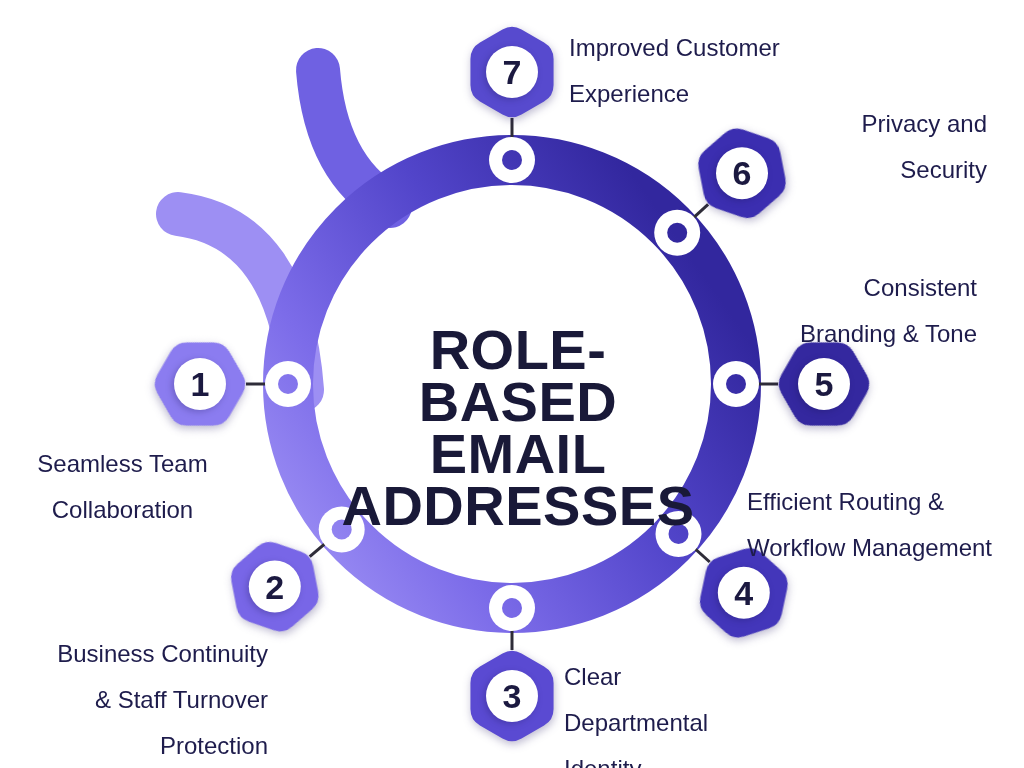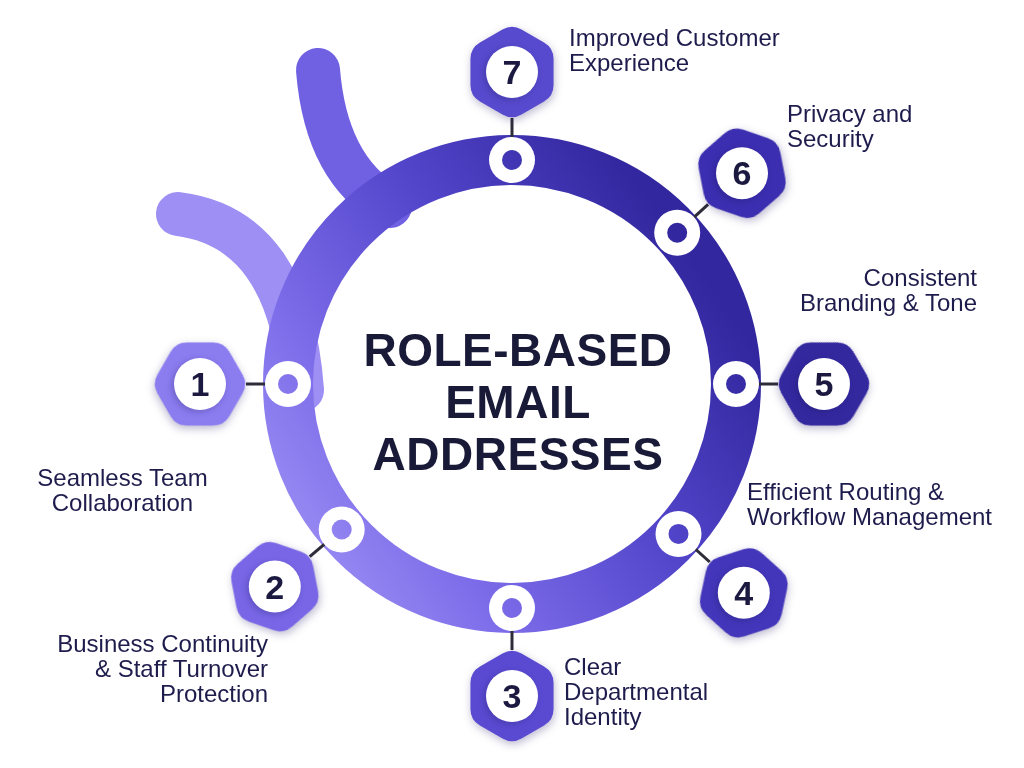--- a/index.html
+++ b/index.html
@@ -10,28 +10,28 @@
     overflow:hidden;
     font-family:"Liberation Sans", sans-serif;
   }
   .stage svg { position:absolute; left:0; top:0; }
   .hex { filter: drop-shadow(1px 3px 4px rgba(35,25,100,0.30)); }
   .hex-circle { filter: drop-shadow(-2px 2px 3px rgba(20,15,70,0.25)); }
   .node-label {
     position:absolute;
     color:#1e1c4c;
     font-size:24px;
-    line-height:25px;
+    line-height:46px;
     white-space:pre-line;
   }
   .center-title {
     position:absolute;
     left:332px; top:324px; width:372px;
     text-align:center;
-    font-size:46px;
+    font-size:56px;
     font-weight:bold;
     letter-spacing:0.5px;
     line-height:52px;
     color:#191938;
     white-space:pre-line;
   }
   .num {
     font-family:"Liberation Sans", sans-serif;
     font-weight:bold;
     font-size:34px;
@@ -137,30 +137,30 @@
         <circle cx="512" cy="72" r="26" fill="#ffffff" class="hex-circle"></circle>
         <text x="512" y="72" class="num" text-anchor="middle" dominant-baseline="central">7</text>
       </g>
     </g>
   </svg>
 
   <div class="center-title">ROLE-BASED
 EMAIL
 ADDRESSES</div>
 
-  <div class="node-label" style="left:15px;  top:441px; width:215px; text-align:center;margin-top:24px;">Seamless Team
+  <div class="node-label" style="left:15px;  top:441px; width:215px; text-align:center;">Seamless Team
 Collaboration</div>
   <div class="node-label" style="left:8px;   top:631px; width:260px; text-align:right;">Business Continuity
 &amp; Staff Turnover
 Protection</div>
   <div class="node-label" style="left:747px; top:479px; width:275px;">Efficient Routing &amp;
 Workflow Management</div>
   <div class="node-label" style="left:564px; top:654px; width:230px;">Clear
 Departmental
 Identity</div>
   <div class="node-label" style="left:762px; top:265px; width:215px;text-align:right;">Consistent
 Branding &amp; Tone</div>
-  <div class="node-label" style="left:787px; top:101px; width:200px;">Privacy and
+  <div class="node-label" style="left:787px; top:101px; width:200px;text-align:right;">Privacy and
 Security</div>
   <div class="node-label" style="left:569px; top:25px;  width:245px;">Improved Customer
 Experience</div>
 
 </div>
 
 </body></html>

